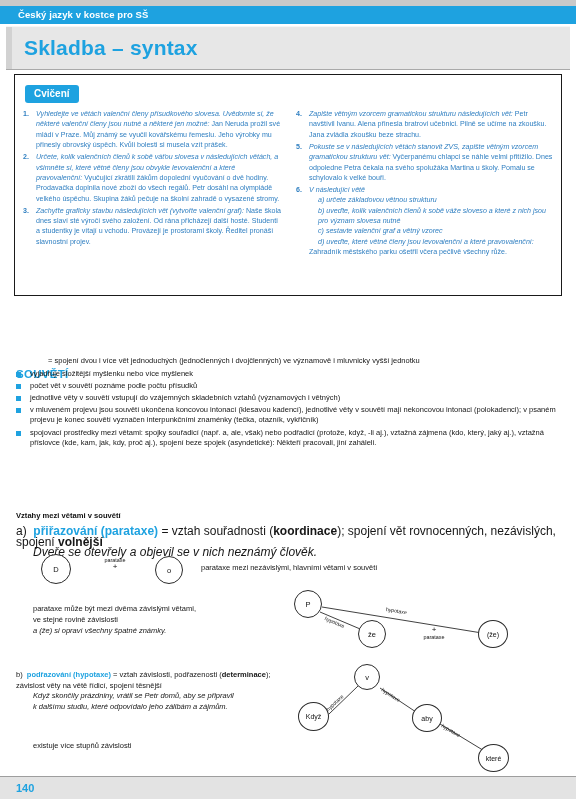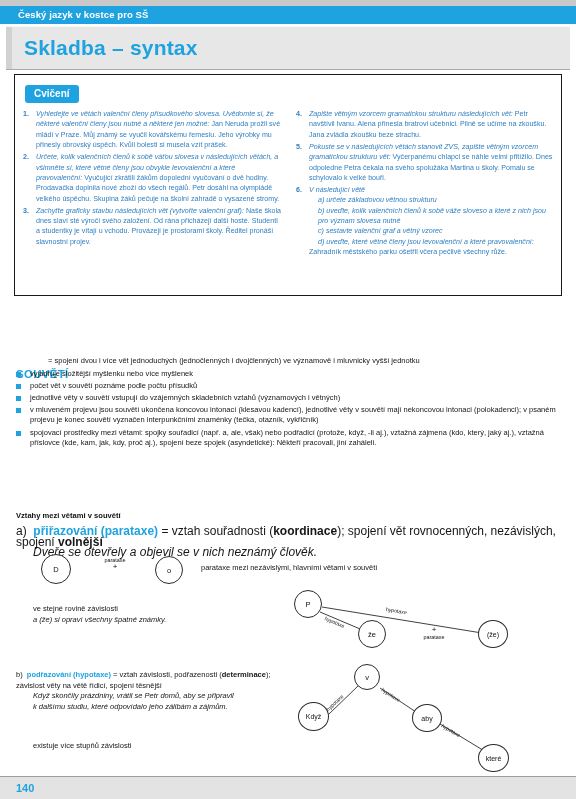--- a/index.html
+++ b/index.html
@@ -387,20 +387,21 @@
     <div class="node" style="left:8px; top:4px; width:30px; height:30px;">D</div>
     <div class="node" style="left:122px; top:6px; width:28px; height:28px;">o</div>
     <div class="plus-lbl" style="left:57px; top:7px; width:50px;">
       <span>parataxe</span><br>
       <span class="big">+</span>
     </div>
     <div class="caption-inline" style="left:168px; top:13px; width:330px;">parataxe mezi nezávislými, hlavními větami v souvětí</div>
   </div>
 
   <div class="para-a2">
+    <div>parataxe může být mezi dvěma závislými větami,</div>
     <div>ve stejné rovině závislosti</div>
     <div><i>a (že) si opraví všechny špatné známky.</i></div>
   </div>
 
   <div class="diag" style="left:286px; top:588px; width:280px; height:70px;">
     <svg width="280" height="70" style="position:absolute;left:0;top:0;z-index:1">
       <line x1="34" y1="24" x2="86" y2="46" stroke="#2b2b2b" stroke-width="0.9"></line>
       <line x1="36" y1="19" x2="196" y2="45" stroke="#2b2b2b" stroke-width="0.9"></line>
     </svg>
     <div class="node" style="left:8px; top:2px; width:28px; height:28px;">P</div>

